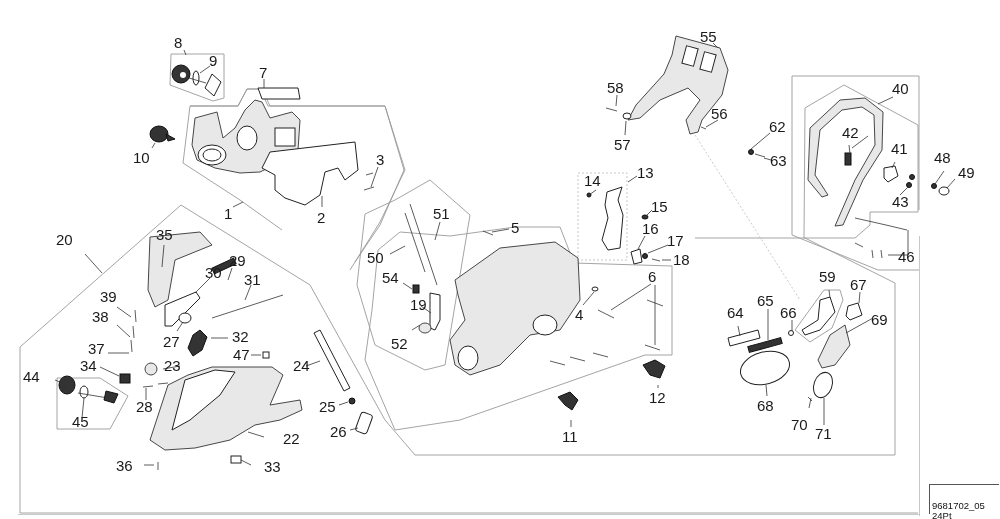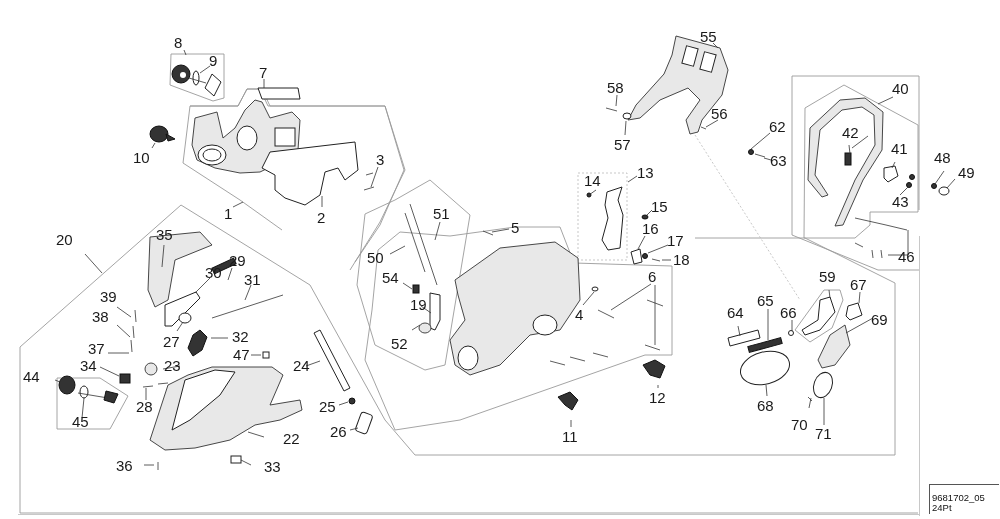--- a/index.html
+++ b/index.html
@@ -5,21 +5,21 @@
   html, body { margin:0; padding:0; background:#ffffff; }
   body { width:1000px; height:519px; position:relative; overflow:hidden; font-family:"Liberation Sans", sans-serif; }
   #diagram { position:absolute; left:0; top:0; width:1000px; height:519px; }
   .lbl { font-family:"Liberation Sans", sans-serif; font-size:15px; fill:#1a1a1a; }
   .lead { stroke:#333; stroke-width:0.8; fill:none; }
   .frame { stroke:#9a9a9a; stroke-width:0.9; fill:none; }
   .dash { stroke:#b0b0b0; stroke-width:0.7; fill:none; stroke-dasharray:2 2; }
   .part { stroke:#222; stroke-width:1; fill:#fff; }
   .partg { stroke:#333; stroke-width:0.9; fill:#e8e8e8; }
   .dark { stroke:#111; stroke-width:1; fill:#333; }
-  #ref-box { position:absolute; left:929px; top:484px; width:70px; height:30px; border-left:1px solid #555; border-top:1px solid #555; box-sizing:border-box; padding:8px 0 0 2px; font-family:"Liberation Sans", sans-serif; font-size:9.5px; line-height:10px; color:#111; }
+  #ref-box { position:absolute; left:929px; top:484px; width:70px; height:30px; border-left:1px solid #555; border-top:1px solid #555; box-sizing:border-box; padding:16px 0 0 2px; font-family:"Liberation Sans", sans-serif; font-size:9.5px; line-height:10px; color:#111; }
   #outer-right { position:absolute; left:919px; top:236px; width:1px; height:280px; background:#c8c8c8; }
   #outer-bottom { position:absolute; left:18px; top:514px; width:902px; height:1px; background:#c8c8c8; }
 </style>
 </head>
 <body>
 
 <div id="outer-right"></div>
 <div id="outer-bottom"></div>
 
 <svg id="diagram" viewBox="0 0 1000 519" xmlns="http://www.w3.org/2000/svg">

